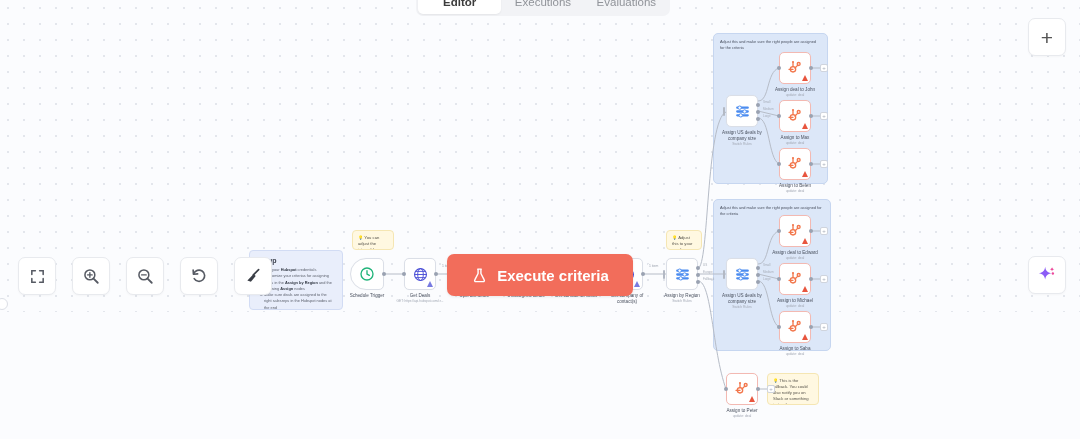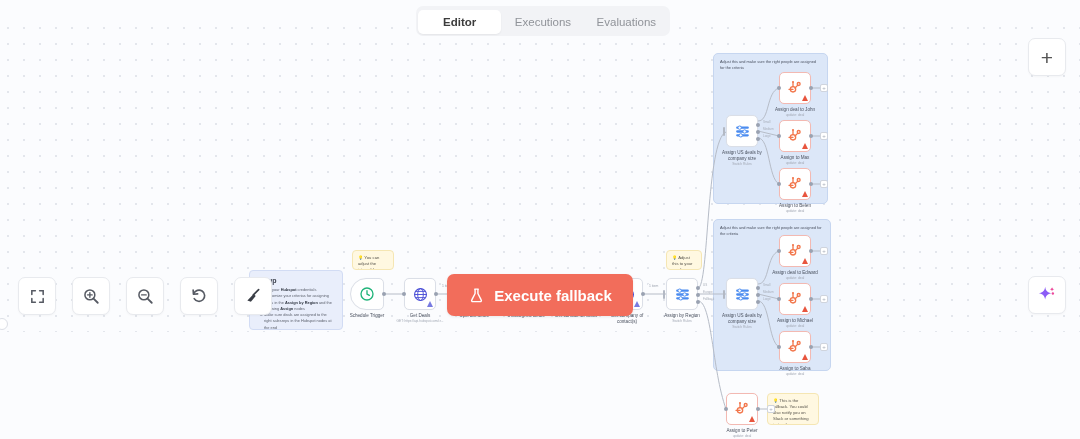--- a/index.html
+++ b/index.html
@@ -2,21 +2,21 @@
 <html><head>
 <meta charset="utf-8">
 <style>
   * { box-sizing: border-box; margin: 0; padding: 0; }
   html, body {
     width: 1080px; height: 439px;
     overflow: hidden;
     background: #fbfcfe;
     font-family: "Liberation Sans", sans-serif;
   }
-  #root { position: relative; width: 1080px; height: 312px; background: #fbfcfe; margin-top: 20px; }
+  #root { position: relative; width: 1080px; height: 312px; background: #fbfcfe; }
 
   
   #canvas {
     position: absolute; inset: 0;
     background-color: #fbfcfe;
     background-image: radial-gradient(circle, #e3e6ec 0.8px, transparent 0.9px);
     background-size: 16px 16px;
   }
 
   
@@ -612,16 +612,16 @@
         <path d="M19.5 3.5 L12.5 10.5" stroke="#3a3e46" stroke-width="2.2" stroke-linecap="round"></path>
         <path d="M12.8 9.2 L15.6 12 L9.2 19.5 L4.5 18 Z" fill="#3a3e46"></path>
       </svg>
     </div>
   </div>
 
   <button id="execute-btn">
     <svg width="17" height="17" viewBox="0 0 24 24">
       <path d="M9.5 3 h5 M10 3 v6.2 L5.4 18.2 a1.6 1.6 0 0 0 1.4 2.5 h10.4 a1.6 1.6 0 0 0 1.4 -2.5 L14 9.2 V3" fill="none" stroke="#ffffff" stroke-width="2" stroke-linecap="round" stroke-linejoin="round"></path>
     </svg>
-    <span>Execute fallback</span>
+    <span>Execute criteria</span>
   </button>
 
 </div>
 
 </body></html>

